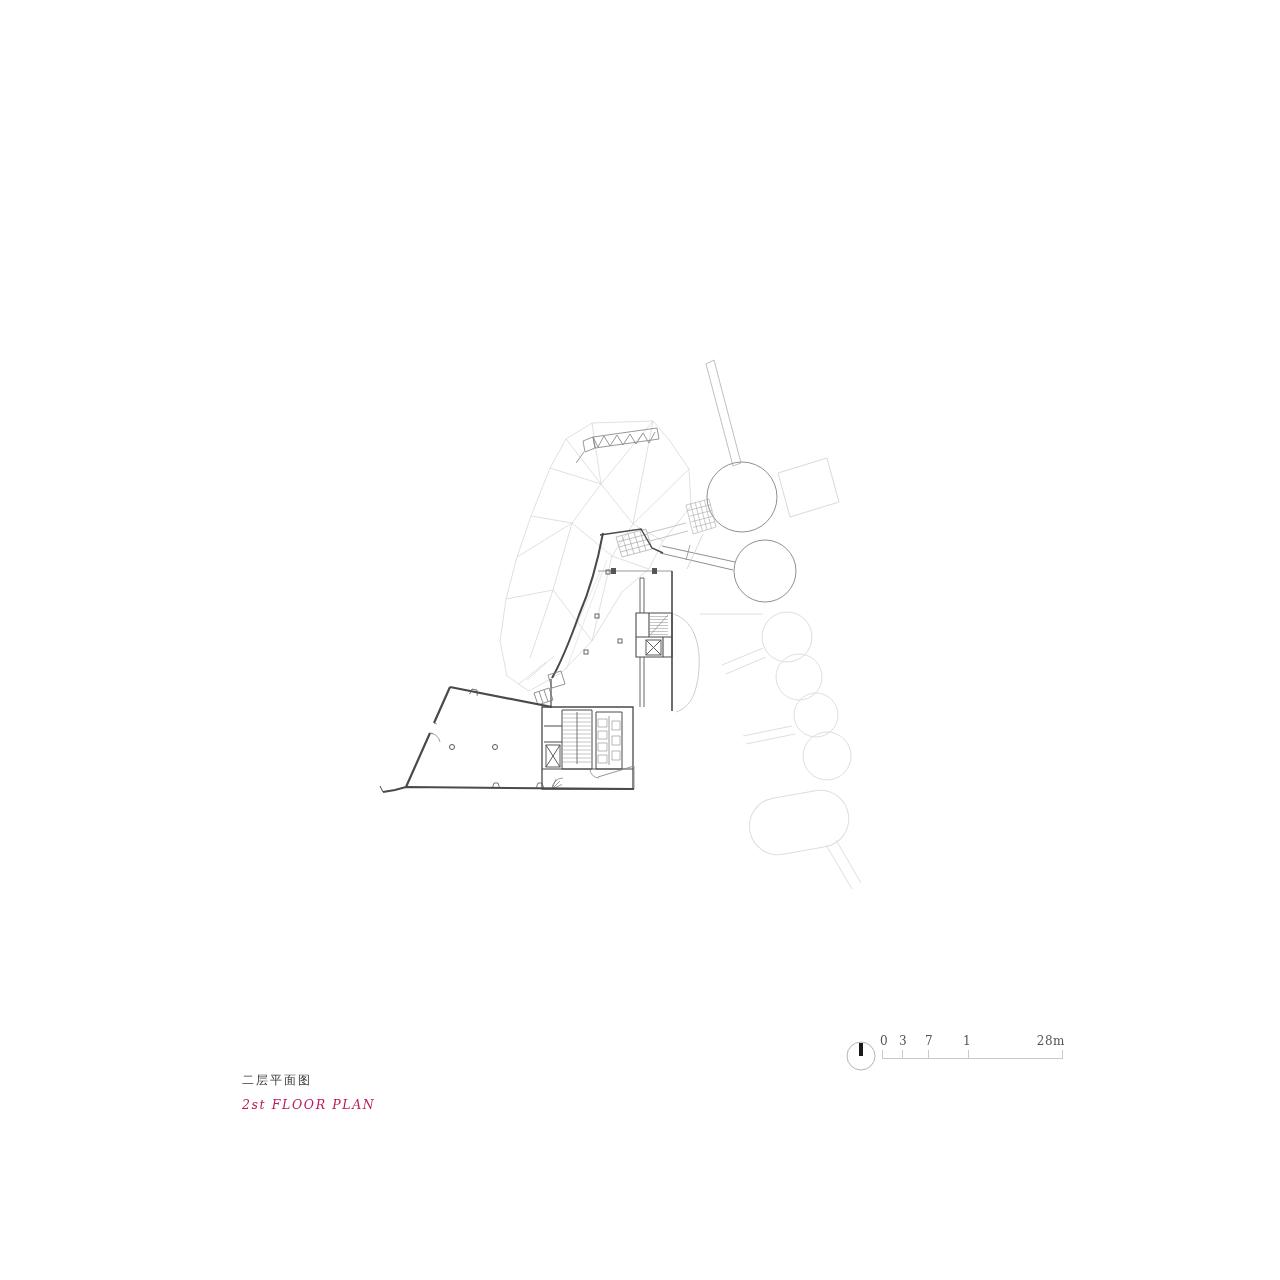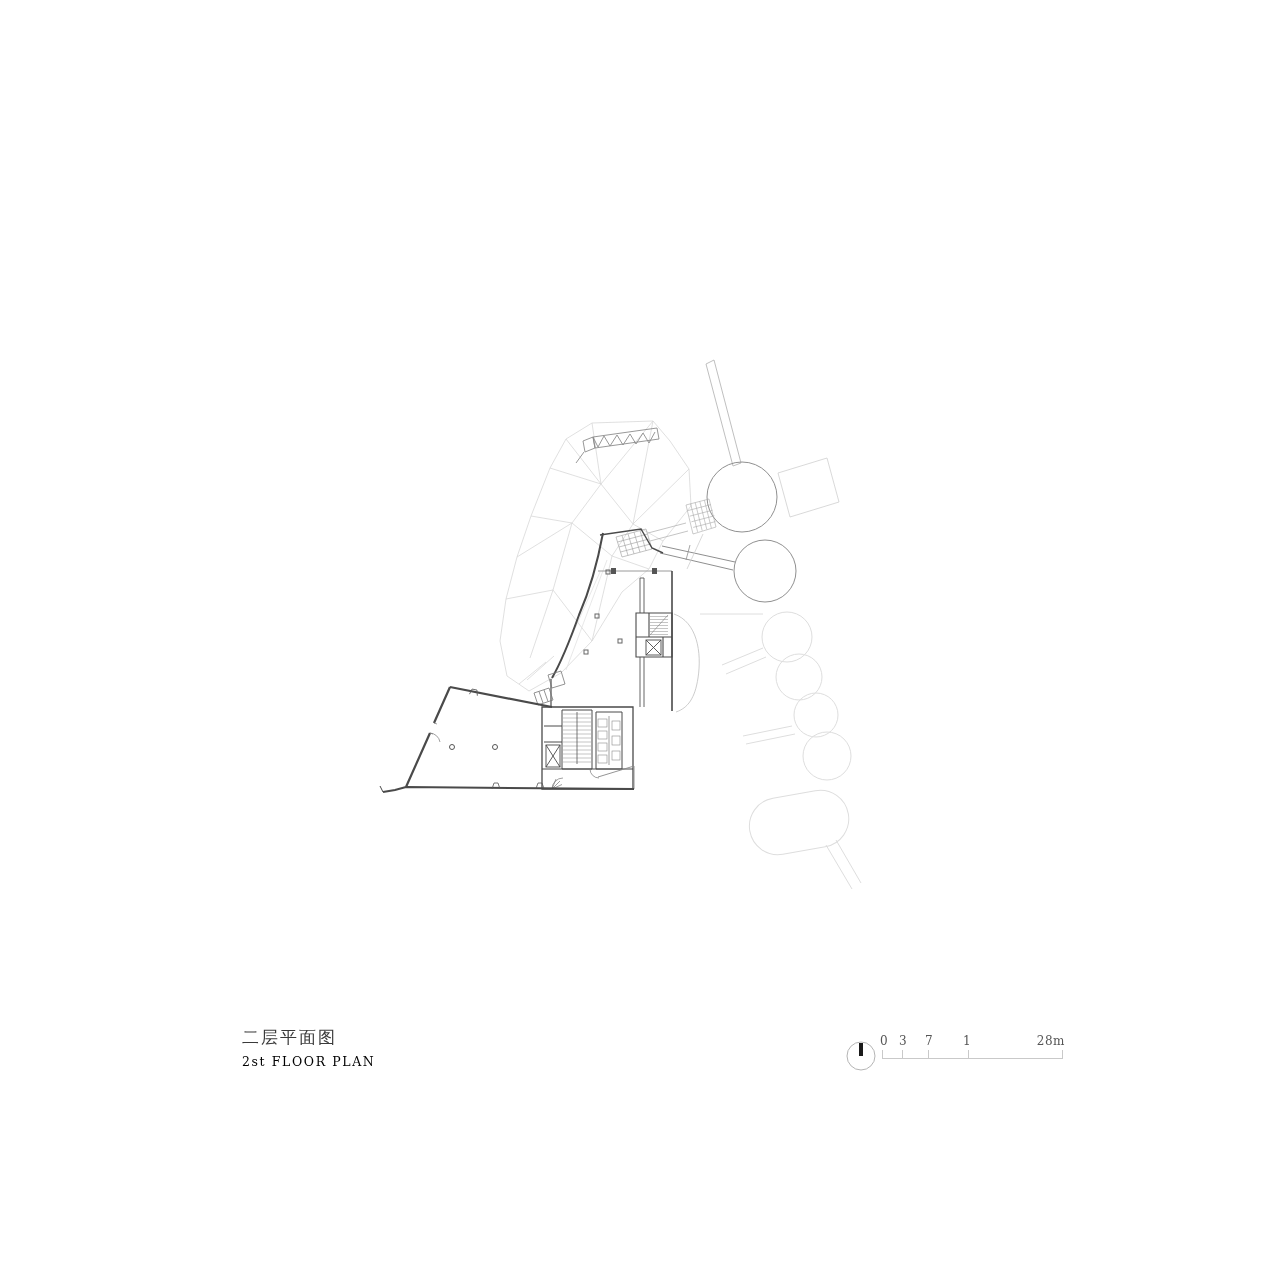--- a/index.html
+++ b/index.html
@@ -4,22 +4,22 @@
 <style>
   html,body{margin:0;padding:0;}
   body{
     width:1280px;height:1280px;position:relative;overflow:hidden;
     background:#ffffff;
     font-family:"DejaVu Serif", serif;
   }
   .plan-svg{position:absolute;left:0;top:0;width:1280px;height:1280px;}
   
   .title-block{position:absolute;left:242px;top:1028px;color:#3a3a3a;}
-  .title-cn{font-size:17px;letter-spacing:2px;line-height:19px;}
-  .title-en{font-size:12.5px;letter-spacing:1.6px;color:#000000;margin-top:7px;}
+  .title-cn{font-size:12px;letter-spacing:2px;line-height:19px;margin-top:43px;}
+  .title-en{font-size:12.5px;letter-spacing:1.6px;color:#be185d;margin-top:7px;font-style:italic;}
   
   .compass{position:absolute;left:844px;top:1039px;width:34px;height:34px;}
   .scalebar{position:absolute;left:882px;top:1036px;width:181px;height:23px;}
   .scalebar .baseline{position:absolute;left:0;right:0;bottom:0;height:1px;background:#c9c9c9;}
   .scalebar .tick{position:absolute;bottom:0;width:1px;height:9px;background:#c9c9c9;}
   .scalebar .lbl{position:absolute;top:-2px;font-size:12px;color:#555;letter-spacing:.5px;}
   .t0{left:0;}   .l0{left:-2px;}
   .t1{left:20px;}.l1{left:17px;}
   .t2{left:46px;}.l2{left:43px;}
   .t3{left:86px;}.l3{left:81px;}

